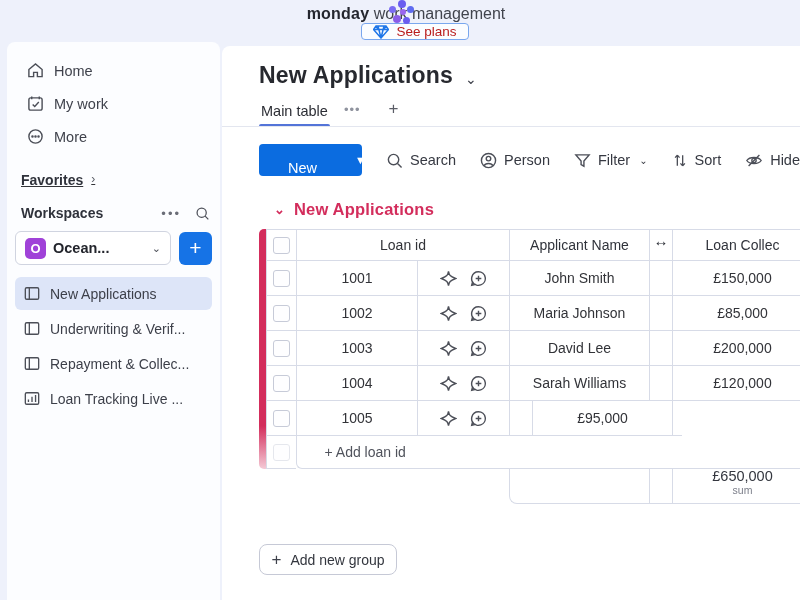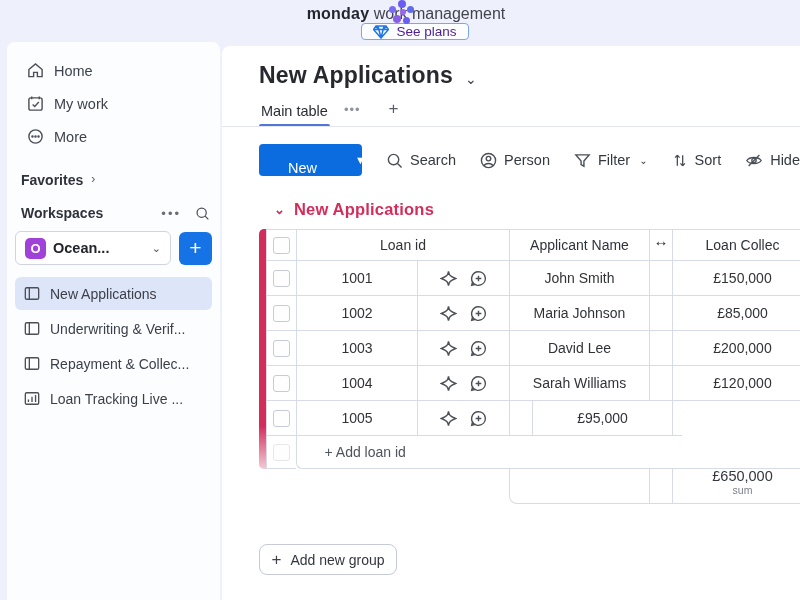--- a/index.html
+++ b/index.html
@@ -7,35 +7,35 @@
     font-family:"Liberation Sans", sans-serif; background:#eef1fb; color:#323338; }
 
   
   .topbar { height:40px; display:flex; align-items:center; padding-left:12px; background:#eef1fb;flex-direction:column; }
   .logo { position:relative; width:26px; height:26px; margin-right:8px; }
   .logo i { position:absolute; border-radius:50%; }
   .brand { font-size:16px; color:#41444d; white-space:nowrap; }
   .brand b { color:#24262e; font-weight:700; letter-spacing:.2px; }
   .see-plans { margin-left:18px; display:flex; align-items:center; gap:7px; height:28px;
     padding:0 11px; background:#fbfdff; border:1px solid #79a7ee; border-radius:4px;
-    color:#4c1d95; font-size:13.5px; cursor:pointer; }
+    color:#b91c1c; font-size:13.5px; cursor:pointer; }
 
   
   .app { display:flex; height:560px; background:#eef1fb; }
   .sidebar { width:213px; margin-left:7px; margin-top:2px; background:#fcfdff;
     border-radius:8px 8px 0 0; padding:12px 8px 0 8px; flex-shrink:0; }
   .maincard { flex:1; margin-top:6px; margin-left:2px; background:#ffffff;
     border-radius:8px 0 0 0; position:relative; overflow:hidden; padding-left:37px; }
 
   
   .snav { display:flex; align-items:center; gap:10px; height:33px; padding-left:12px;
     border-radius:6px; font-size:14.5px; color:#3f424c; cursor:pointer; }
   .snav svg { flex-shrink:0; }
   .srow-label { font-size:14px; color:#2f323b; font-weight:600; }
-  .fav-row { display:flex; align-items:center; gap:8px; padding:14px 0 0 6px; height:40px; cursor:pointer; }
+  .fav-row { display:flex; align-items:center; gap:8px; padding:14px 0 0 6px; height:40px; cursor:pointer;text-decoration:underline; }
   .fav-chevron { color:#5a5d66; font-size:12px; transform:translateY(-1px); }
   .ws-row { display:flex; align-items:center; padding:12px 2px 8px 6px; }
   .ws-row .spacer { flex:1; }
   .ws-dots { color:#6a6d77; font-size:13px; letter-spacing:2px; margin-right:14px; cursor:pointer; }
   .ws-selector-row { display:flex; align-items:center; gap:8px; padding:2px 0 10px 0; }
   .ws-btn { display:flex; align-items:center; gap:7px; height:34px; padding:0 9px;
     background:#fff; border:1px solid #d0d4e0; border-radius:6px; cursor:pointer; flex:1; }
   .ws-ava { width:21px; height:21px; border-radius:5px; background:#a042d8; color:#fff;
     font-size:13px; font-weight:700; display:flex; align-items:center; justify-content:center; }
   .ws-name { font-size:14.5px; font-weight:600; color:#23252c; }

